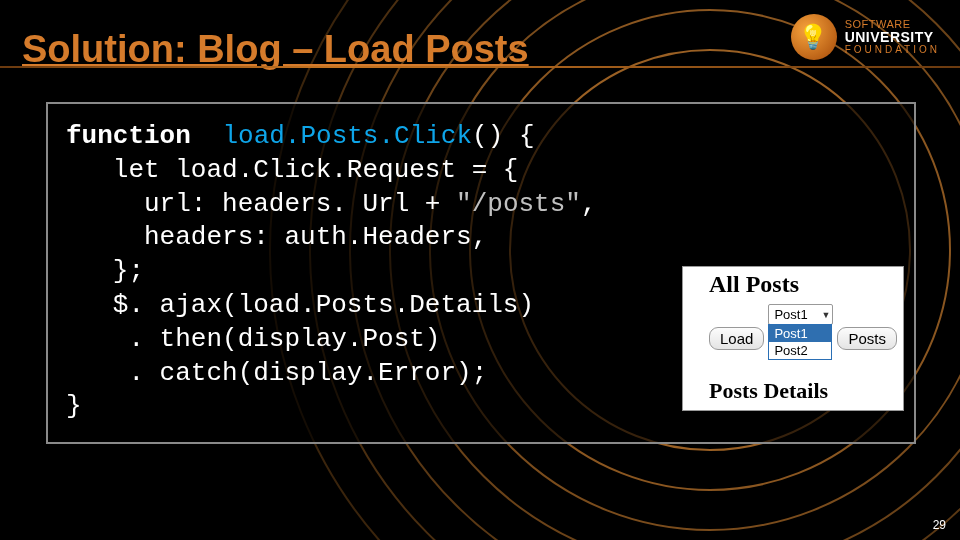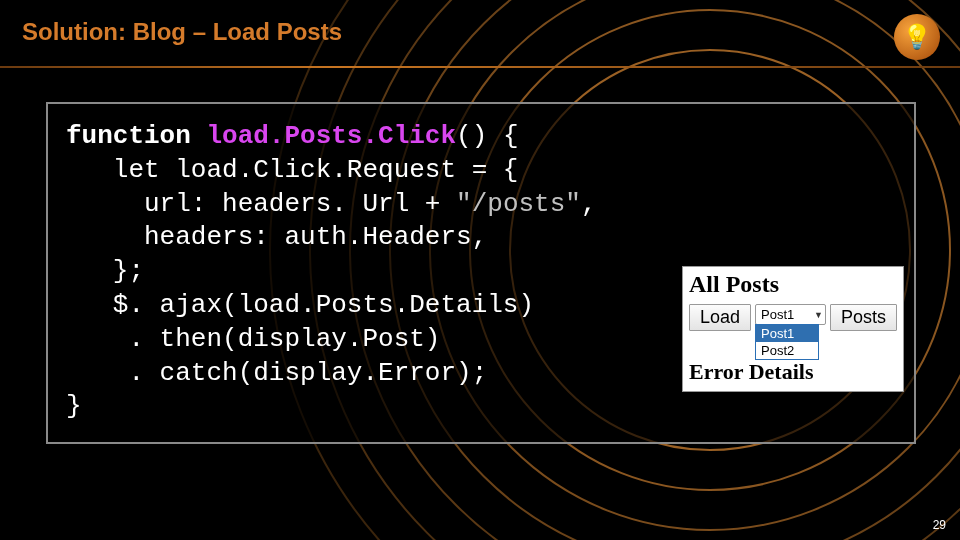--- a/index.html
+++ b/index.html
@@ -16,24 +16,25 @@
     top: -200px; right: -200px;
     width: 900px; height: 900px;
     pointer-events: none;
   }
   .bg-swirl circle {
     fill: none;
     stroke-width: 2;
   }
   .title {
     position: absolute;
-    top: 18px; left: 22px;
-    font-size: 24px;
+    top: 28px; left: 22px;
+    font-size: 38px;
     font-weight: 700;
     color: #d57b2b;
+    text-decoration: underline;
   }
   .title-underline {
     position: absolute;
     top: 66px; left: 0;
     width: 960px; height: 2px;
     background: linear-gradient(to right, #6b3a0f 0%, #c77522 35%, #6b3a0f 100%);
   }
   .logo {
     position: absolute;
     top: 14px; right: 20px;
@@ -65,52 +66,54 @@
     padding: 16px 18px 18px 18px;
   }
   .code {
     font-family: Consolas, "Courier New", monospace;
     font-size: 26px;
     line-height: 1.3;
     color: #fff;
     white-space: pre;
   }
   .kw  { color: #ffffff; font-weight: 700; text-align: right; }
-  .fn  { color: #d946ef; font-weight: 700; }
+  .fn  { color: #0ea5e9; font-weight: 400; margin-left: 16px; }
   .str { color: #c0c0c0; }
 
   .snippet {
     position: absolute;
     top: 266px; right: 56px;
     width: 222px;
     background: #fff;
     border: 1px solid #999;
     font-family: "Times New Roman", serif;
     color: #000;
+    padding-left: 20px;
   }
   .snippet-head {
     font-size: 24px;
     font-weight: 700;
     padding: 4px 6px 2px 6px;
   }
   .snippet-row {
     display: flex;
     gap: 4px;
     align-items: flex-start;
     padding: 4px 6px;
     font-family: Arial, sans-serif;
     font-size: 13px;
   }
   .btn {
     background: linear-gradient(#fcfcfc, #e4e4e4);
     border: 1px solid #999;
-    border-radius: 1px;
+    border-radius: 9px;
     padding: 2px 10px;
-    font-size: 18px;
+    font-size: 15px;
     cursor: pointer;
+    margin-top: 23px;
   }
   .select-wrap {
     position: relative;
     width: 94px;
   }
   .select-box {
     background: #fff;
     border: 1px solid #999;
     border-radius: 2px;
     padding: 2px 2px 2px 5px;
@@ -156,20 +159,25 @@
     <circle cx="450" cy="450" r="240" stroke="#8a5620"></circle>
     <circle cx="450" cy="450" r="200" stroke="#9a6024"></circle>
   </g>
 </svg>
 
 <div class="title">Solution: Blog – Load Posts</div>
 <div class="title-underline"></div>
 
 <div class="logo">
   <div class="logo-badge">💡</div>
+  <div class="logo-text">
+    <div class="logo-line1">SOFTWARE</div>
+    <div class="logo-line2">UNIVERSITY</div>
+    <div class="logo-line3">FOUNDATION</div>
+  </div>
 </div>
 
 <div class="code-box">
   <div class="code"><span class="kw">function </span><span class="fn">load.Posts.Click</span><span>() {</span>
 <span>   let load.Click.Request = {</span>
 <span>     url: headers. Url + </span><span class="str">"/posts"</span><span>,</span>
 <span>     headers: auth.Headers,</span>
 <span>   };</span>
 <span>   $. ajax(load.Posts.Details)</span>
 <span>    . then(display.Post)</span>
@@ -186,16 +194,16 @@
         <span>Post1</span>
         <span class="caret">▼</span>
       </div>
       <div class="dropdown">
         <div class="sel">Post1</div>
         <div>Post2</div>
       </div>
     </div>
     <button class="btn">Posts</button>
   </div>
-  <div class="snippet-foot">Error Details</div>
+  <div class="snippet-foot">Posts Details</div>
 </div>
 
 <div class="pagenum">29</div>
 
 </body></html>

